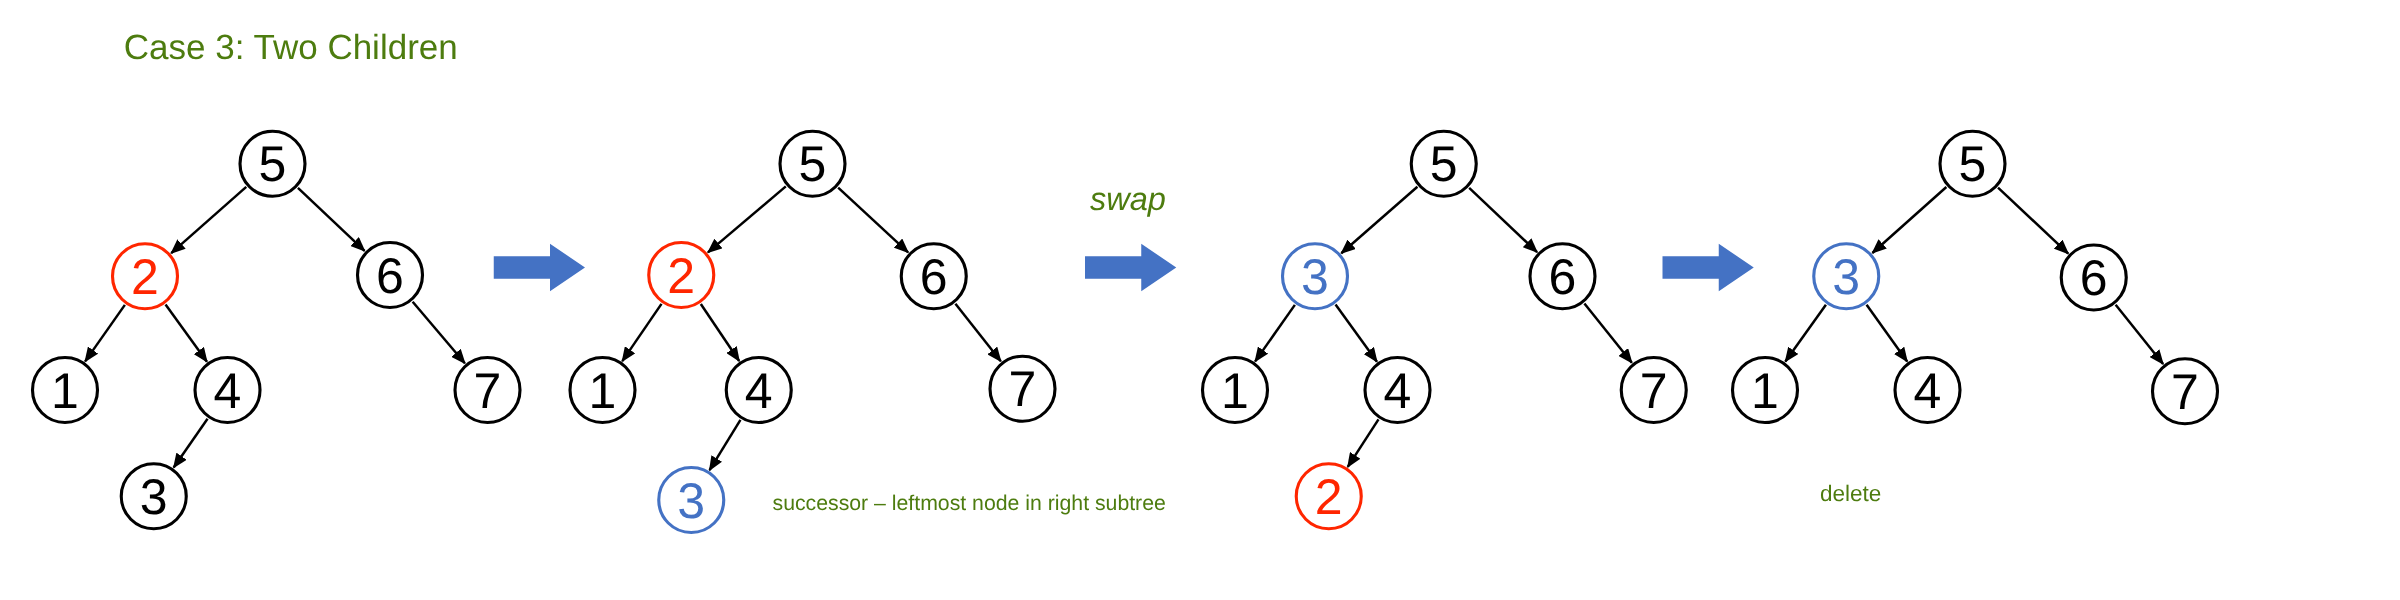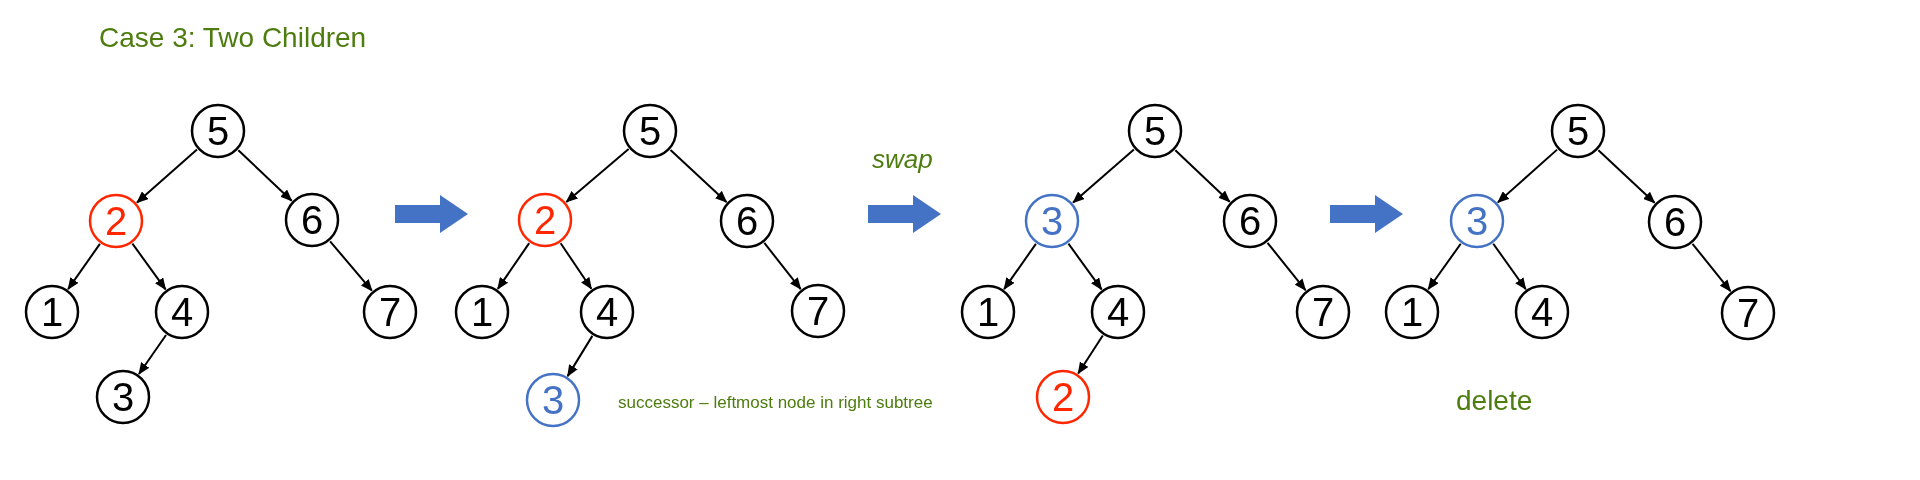--- a/index.html
+++ b/index.html
@@ -7,21 +7,21 @@
     position:relative;
     width:1920px;height:480px;
     background:#ffffff;
     overflow:hidden;
     font-family:"Liberation Sans", sans-serif;
   }
   #diagram-svg{position:absolute;left:0;top:0;}
   .label{position:absolute;color:#4d7c0f;white-space:nowrap;}
   .title{left:99px;top:22px;font-size:28px;}
   .swap-label{left:872px;top:144px;font-size:26px;font-style:italic;}
-  .delete-label{left:1456px;top:385px;font-size:28px;}
+  .delete-label{left:1456px;top:385px;font-size:18px;}
   .note-label{left:598px;top:393px;font-size:17px;margin-left:20px;}
   .node-text{font-family:"Liberation Sans", sans-serif;font-size:40px;}
 </style>
 </head>
 <body>
 
 <div id="canvas">
 
   <svg id="diagram-svg" width="1920" height="480" viewBox="0 0 1920 480">
     <defs>

